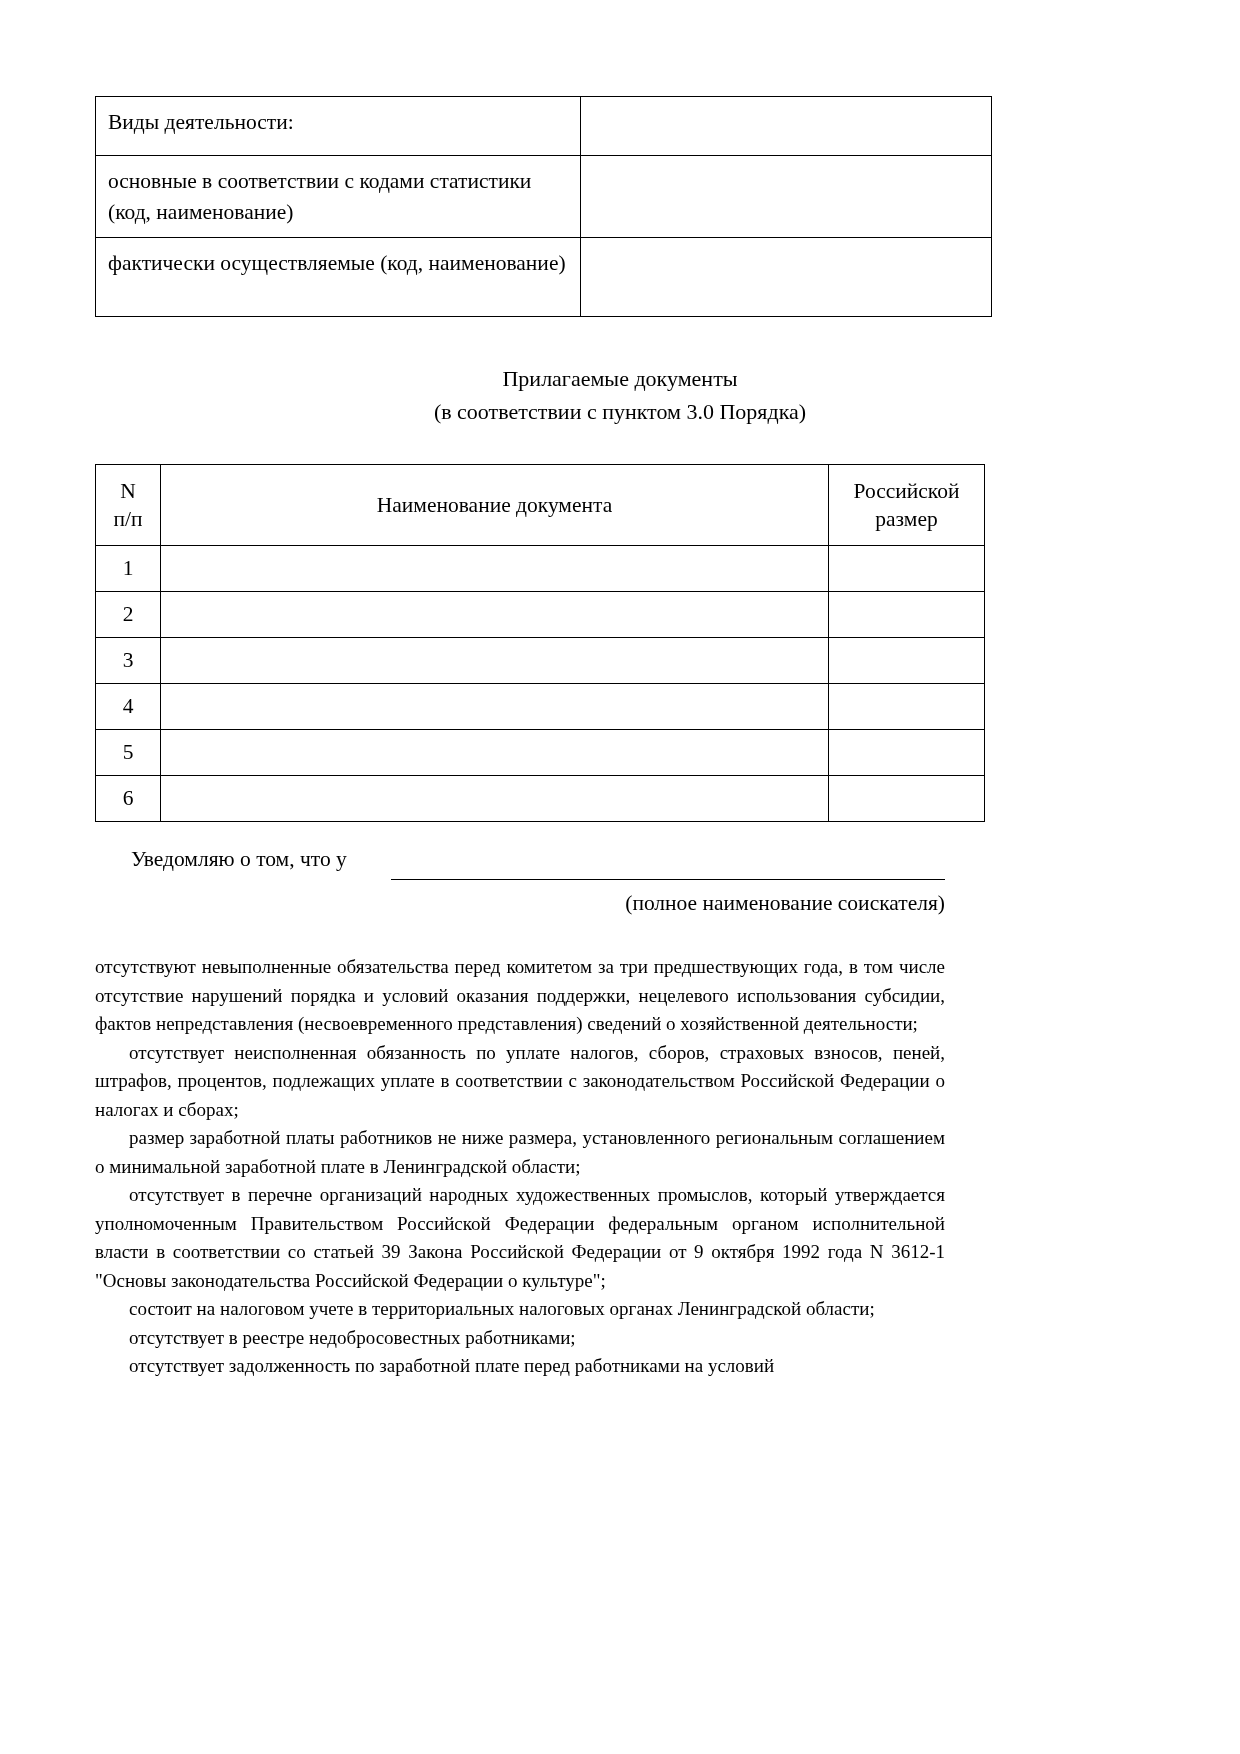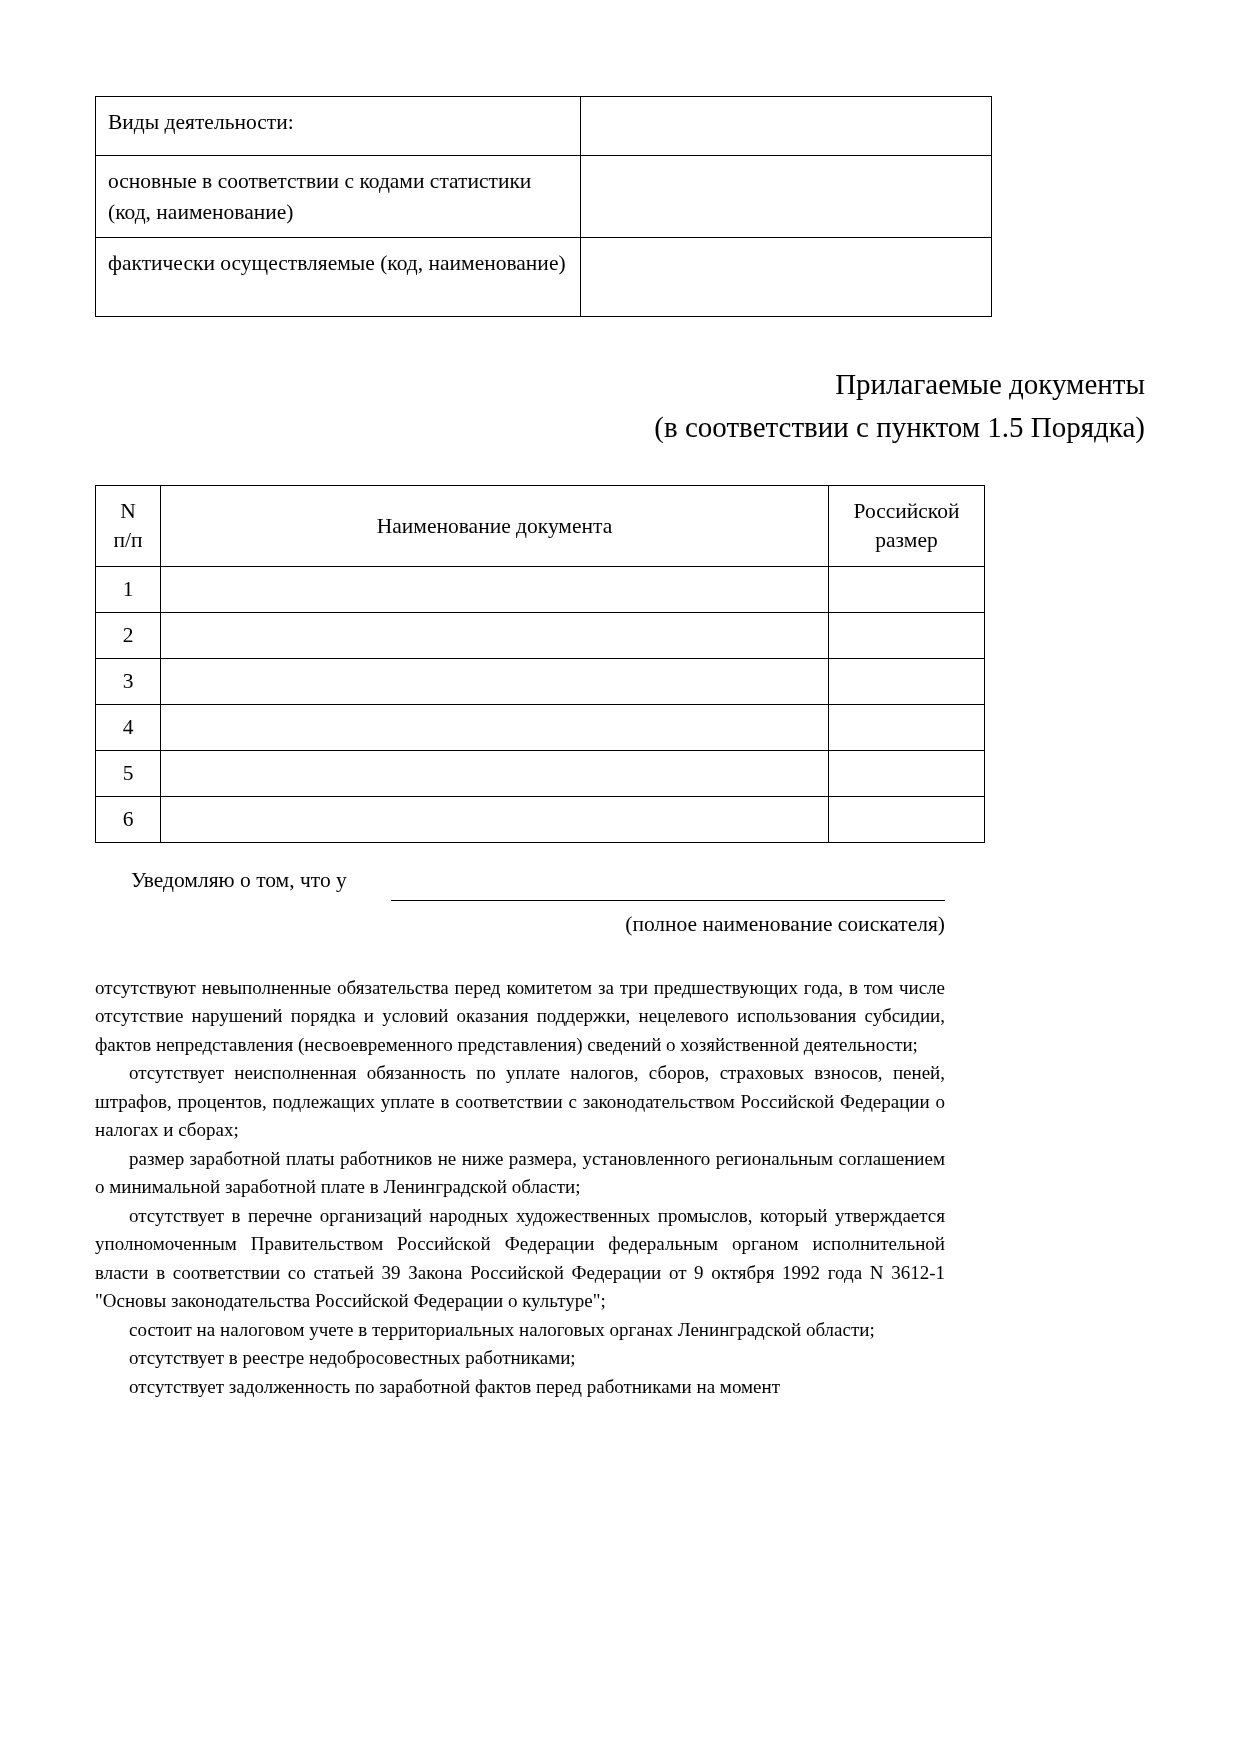--- a/index.html
+++ b/index.html
@@ -42,22 +42,22 @@
   }
   .act-label { width: 462px; }
   .act-value { width: 388px; }
   .act-row-1 td { height: 38px; }
   .act-row-2 td { height: 58px; }
   .act-row-3 td { height: 58px; }
 
   
   .heading-block {
     margin-top: 46px;
-    text-align: right;
-    font-size: 29px;
+    text-align: center;
+    font-size: 22px;
     line-height: 1.48;
   }
   .heading-block div { white-space: nowrap; }
 
   
   .docs-wrap { margin-top: 36px; }
   table.docs {
     border-collapse: collapse;
     width: 850px;
     table-layout: fixed;
@@ -150,21 +150,21 @@
       </tr>
       <tr class="act-row-3">
         <td class="act-label">фактически осуществляемые (код, наименование)</td>
         <td class="act-value"></td>
       </tr>
     </tbody>
   </table>
 
   <div class="heading-block">
     <div>Прилагаемые документы</div>
-    <div>(в соответствии с пунктом 1.5 Порядка)</div>
+    <div>(в соответствии с пунктом 3.0 Порядка)</div>
   </div>
 
   <div class="docs-wrap">
     <table class="docs">
       <thead>
         <tr>
           <th class="col-num">
             <div>N</div>
             <div>п/п</div>
           </th>
@@ -216,16 +216,16 @@
     <span class="notify-caption">(полное наименование соискателя)</span>
   </div>
 
   <div class="body-text">
     <p class="no-indent">отсутствуют невыполненные обязательства перед комитетом за три предшествующих года, в том числе отсутствие нарушений порядка и условий оказания поддержки, нецелевого использования субсидии, фактов непредставления (несвоевременного представления) сведений о хозяйственной деятельности;</p>
     <p>отсутствует неисполненная обязанность по уплате налогов, сборов, страховых взносов, пеней, штрафов, процентов, подлежащих уплате в соответствии с законодательством Российской Федерации о налогах и сборах;</p>
     <p>размер заработной платы работников не ниже размера, установленного региональным соглашением о минимальной заработной плате в Ленинградской области;</p>
     <p>отсутствует в перечне организаций народных художественных промыслов, который утверждается уполномоченным Правительством Российской Федерации федеральным органом исполнительной власти в соответствии со статьей 39 Закона Российской Федерации от 9 октября 1992 года N 3612-1 "Основы законодательства Российской Федерации о культуре";</p>
     <p>состоит на налоговом учете в территориальных налоговых органах Ленинградской области;</p>
     <p>отсутствует в реестре недобросовестных работниками;</p>
-    <p>отсутствует задолженность по заработной фактов перед работниками на момент</p>
+    <p>отсутствует задолженность по заработной плате перед работниками на условий</p>
   </div>
 
 </div>
 
 </body></html>

